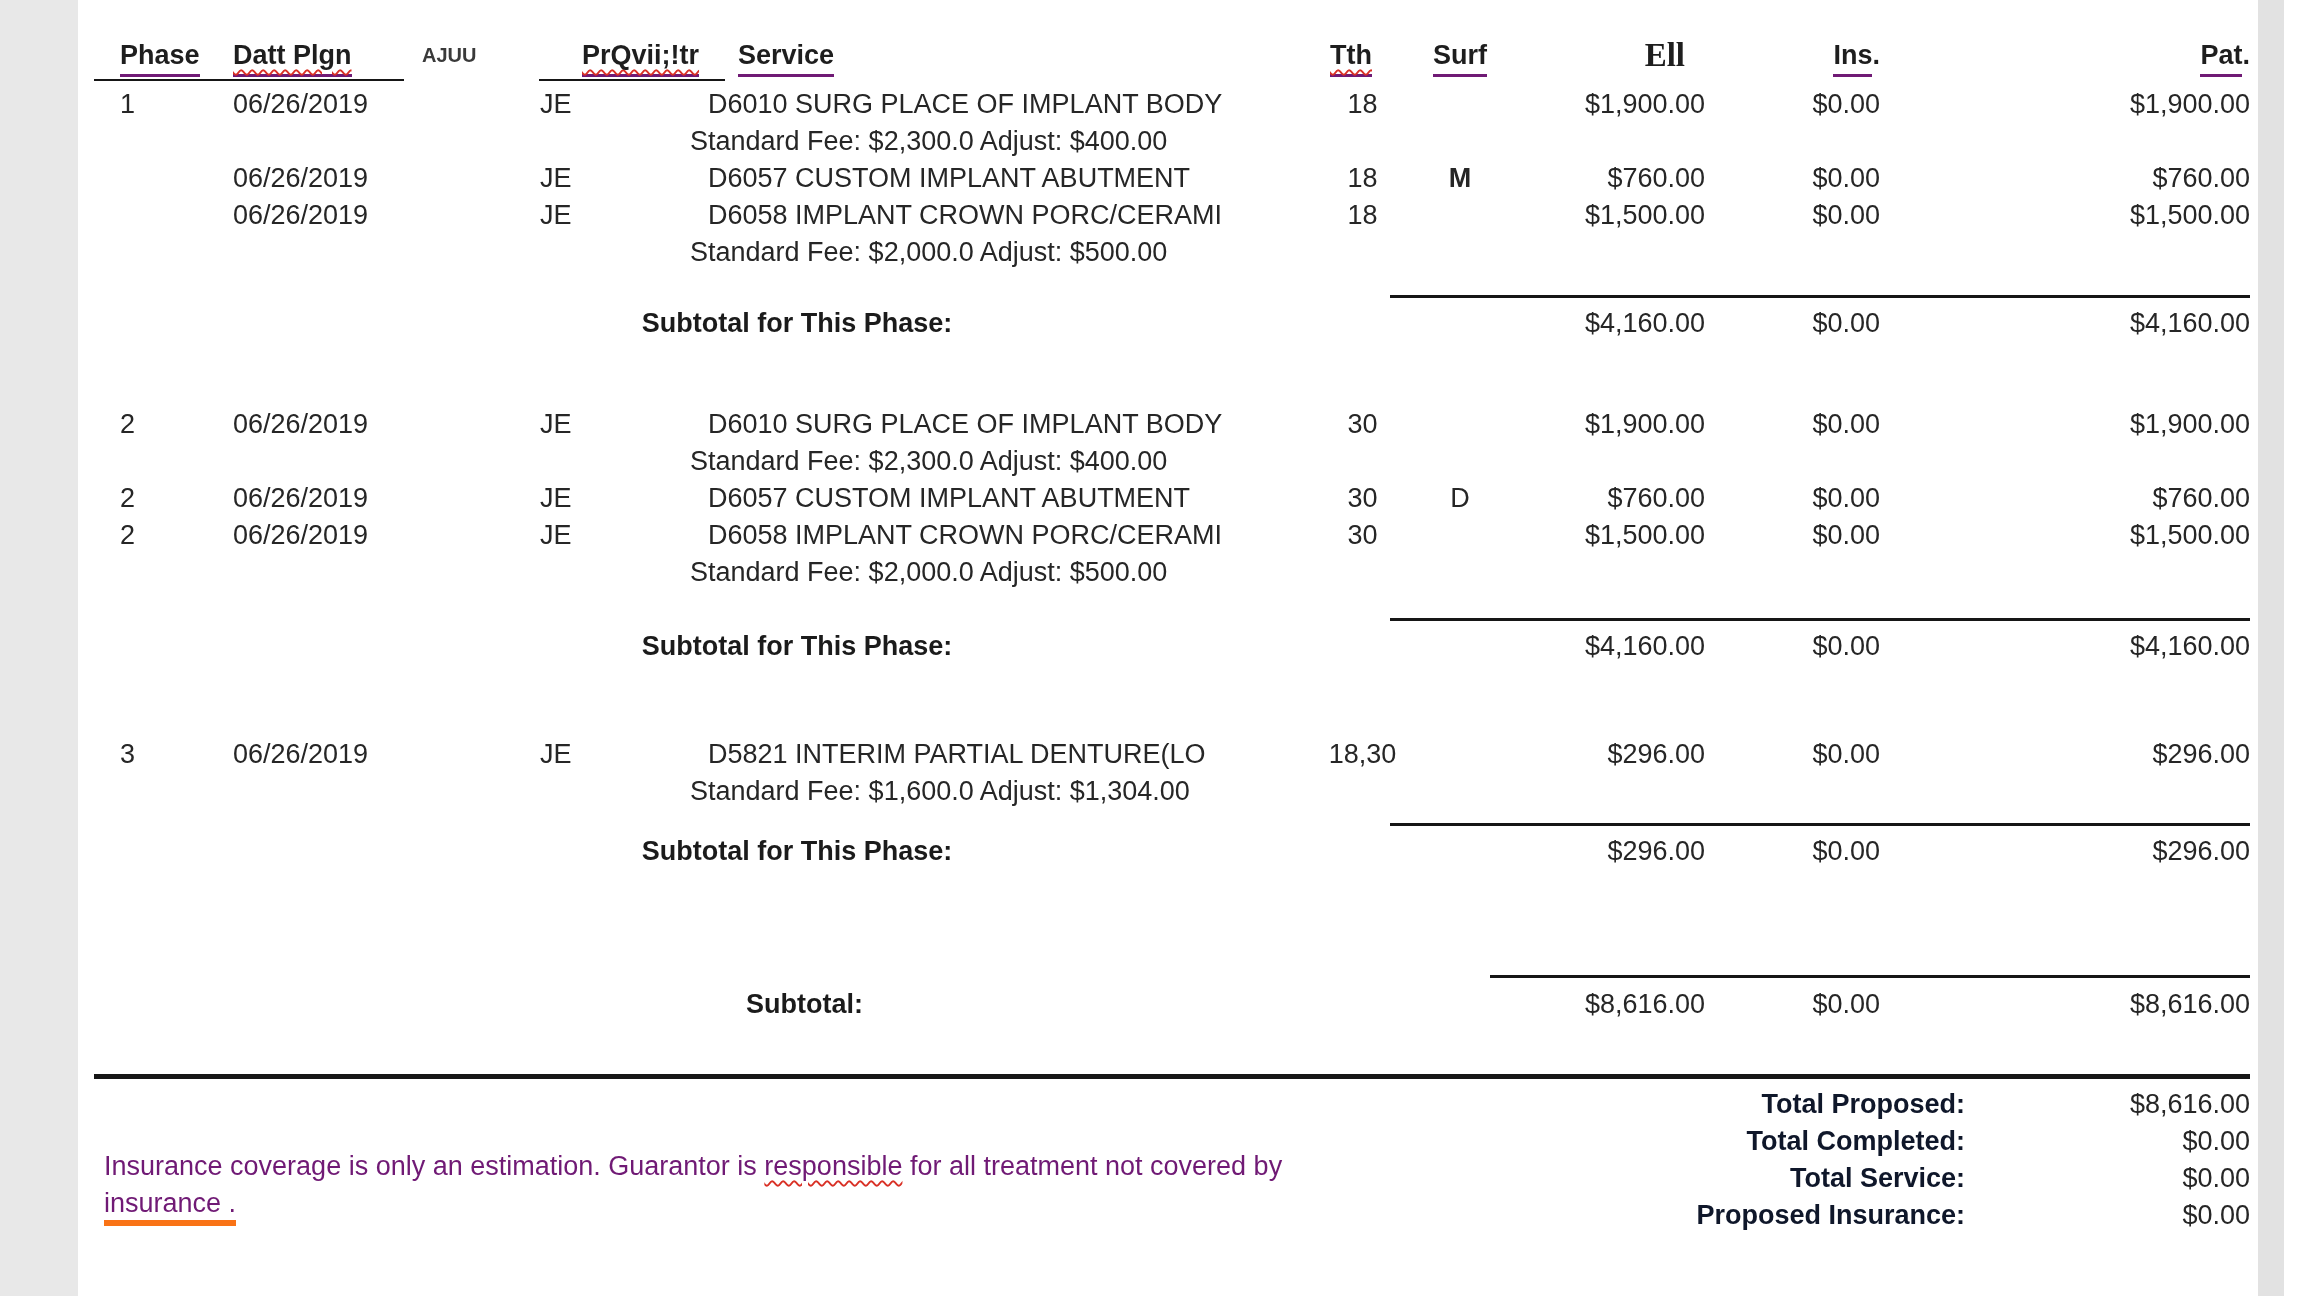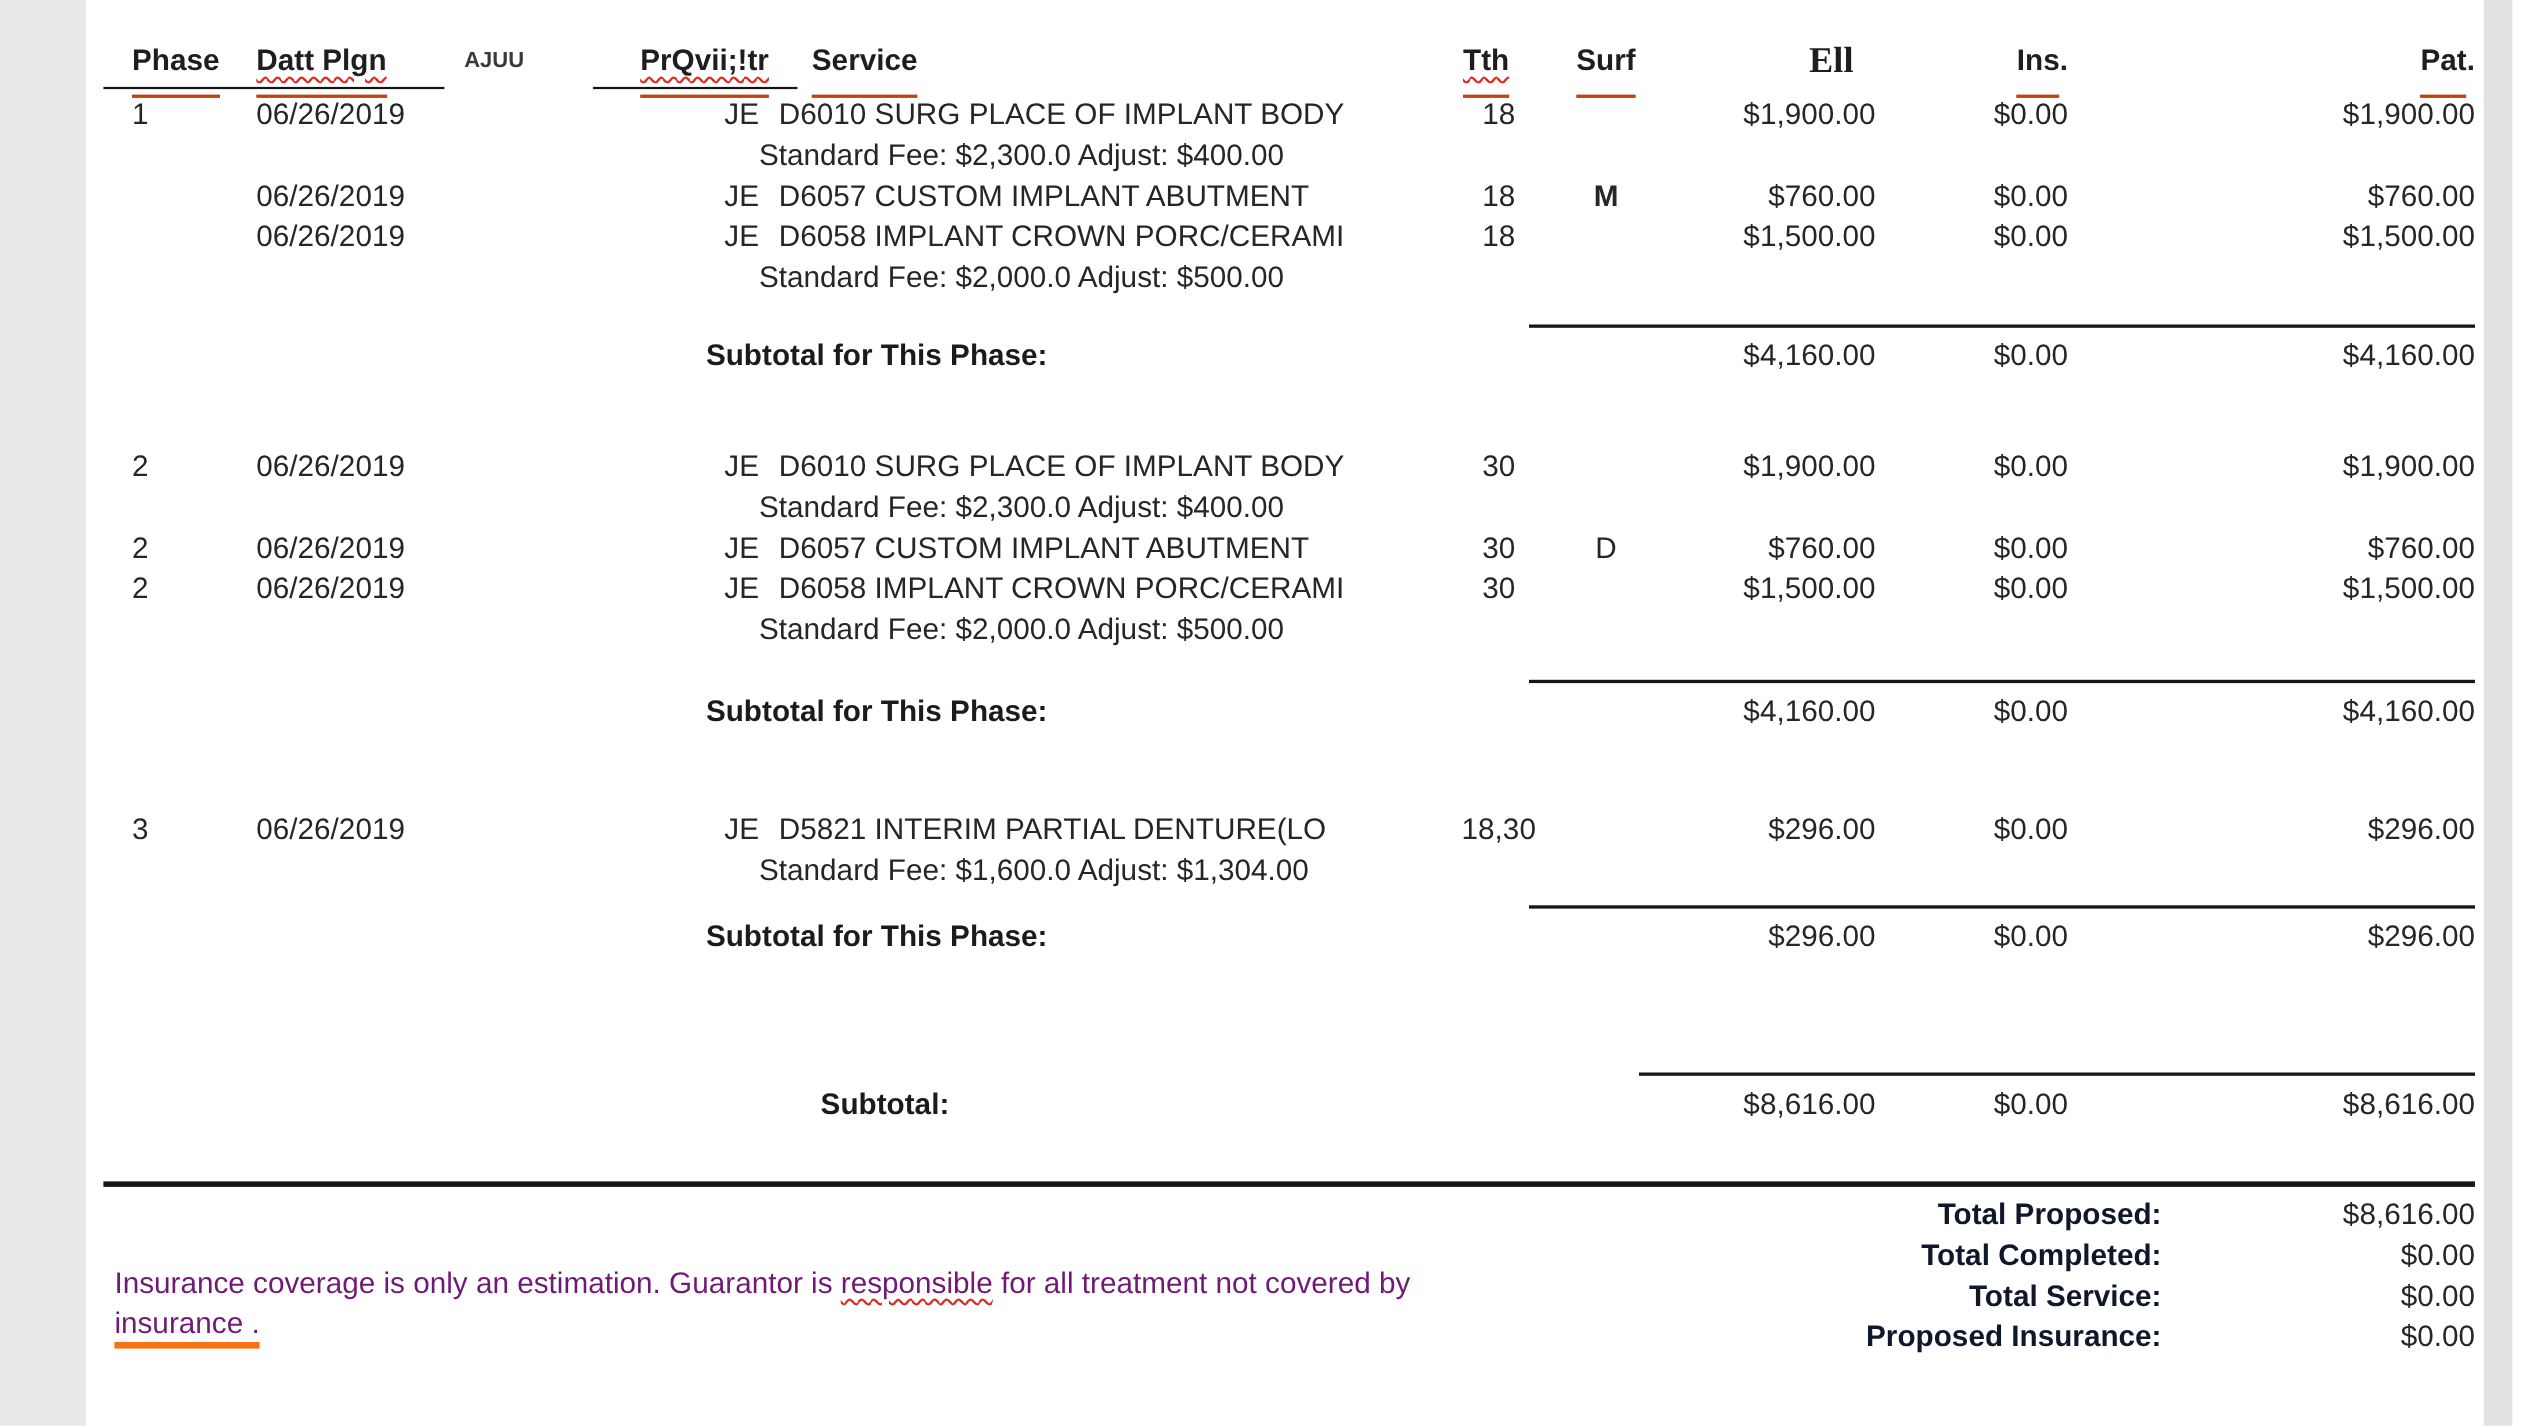--- a/index.html
+++ b/index.html
@@ -13,36 +13,36 @@
 
   
   .row{
     position:absolute;left:104px;width:2146px;height:37px;line-height:37px;
     display:grid;white-space:nowrap;
     grid-template-columns:111px 185px 140px 150px 635px 75px 120px 185px 175px 370px;
   }
   .c{overflow:visible}
   .c-phase{padding-left:16px}
   .c-date{padding-left:18px}
-  .c-prov{text-align:right}
+  .c-prov{text-align:left}
   .c-svc{padding-left:18px}
   .c-note{grid-column:5/6}
   .c-tth{text-align:center}
   .c-surf{text-align:center}
   .c-fee,.c-ins,.c-pat{text-align:right}
   .bold{font-weight:bold}
 
   
   .hdr{top:34px;height:42px;line-height:42px;font-weight:bold;color:#1e1e1e}
   .hdr .c-ajuu{padding-left:22px;font-weight:bold;color:#3a3a3a;font-size:20px}
   .hdr .c-provh{padding-left:42px}
   .hdr .c-svch{padding-left:48px}
   .hdr .c-tthh{text-align:left;padding-left:5px}
   .hdr .c-feeh{text-align:right;padding-right:20px;font-family:"Liberation Serif","DejaVu Serif",serif;font-size:33px}
-  .hu{border-bottom:3px solid #c2410c;padding-bottom:16px}
+  .hu{border-bottom:3px solid #701a75;padding-bottom:4px}
   .wavy{text-decoration:underline wavy #d93025 2px;text-underline-offset:5px}
 
   
   .sublabel{grid-column:1/8;text-align:center;padding-right:30px;font-weight:bold;color:#1b1b1b}
   .sublabel.grand{padding-right:15px}
 
   
   .rule{position:absolute;background:#161616}
   .hline1{left:94px;top:79px;width:310px;height:2px}
   .hline2{left:539px;top:79px;width:186px;height:2px}

